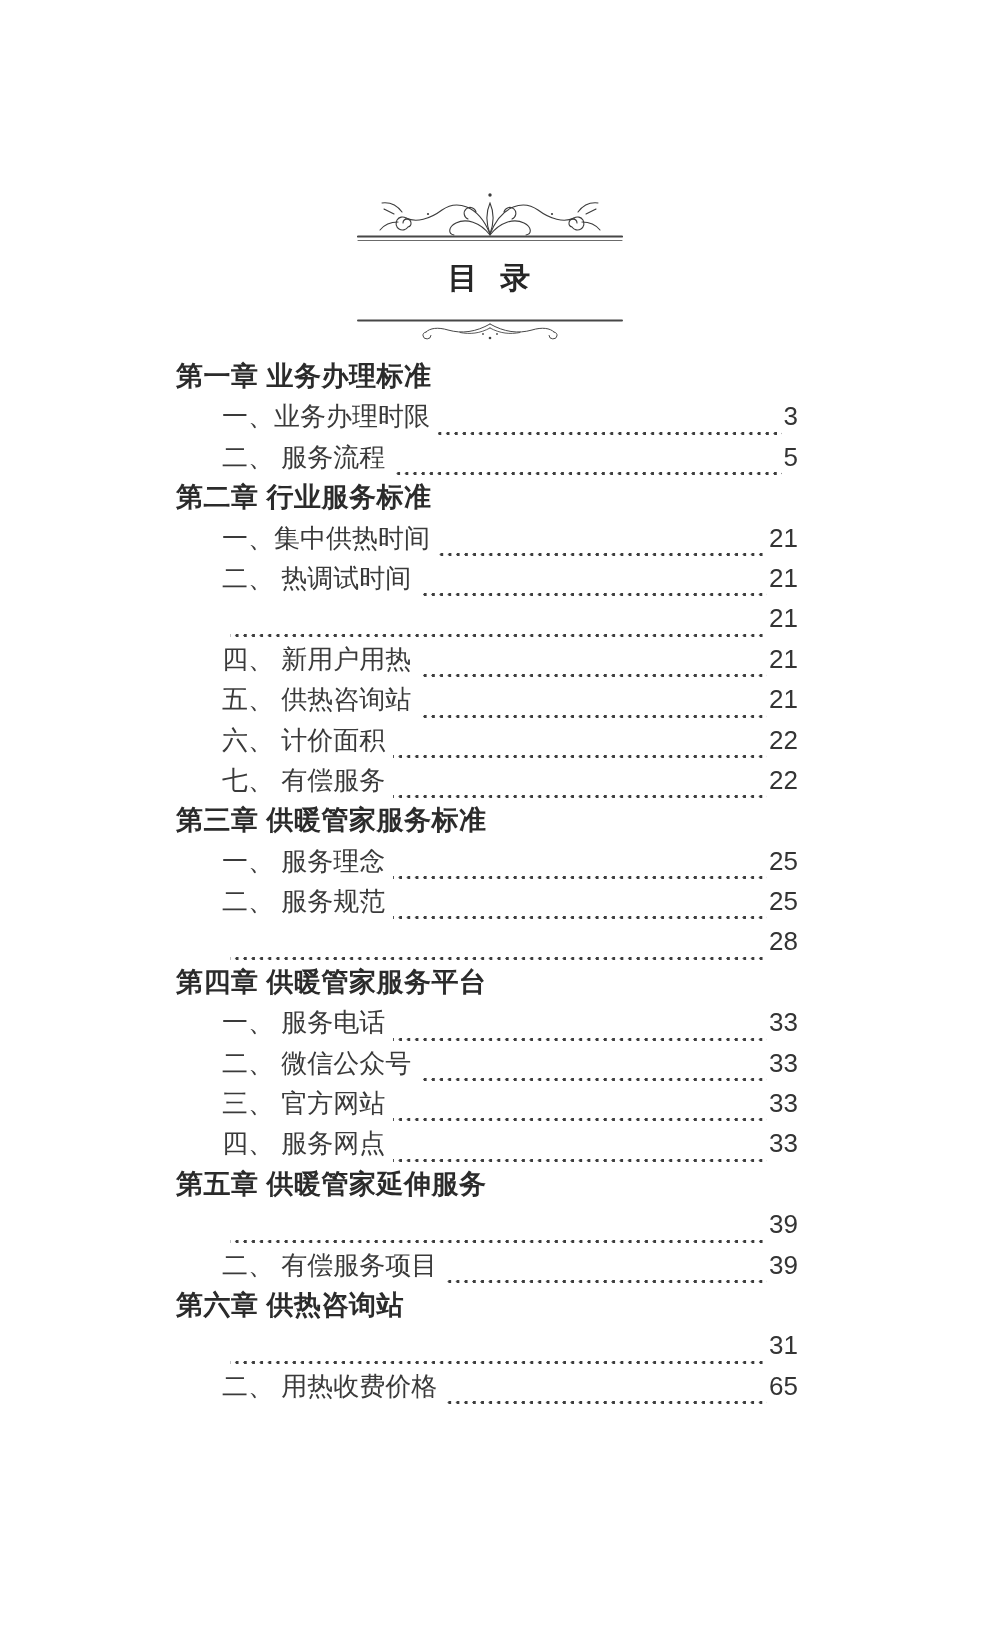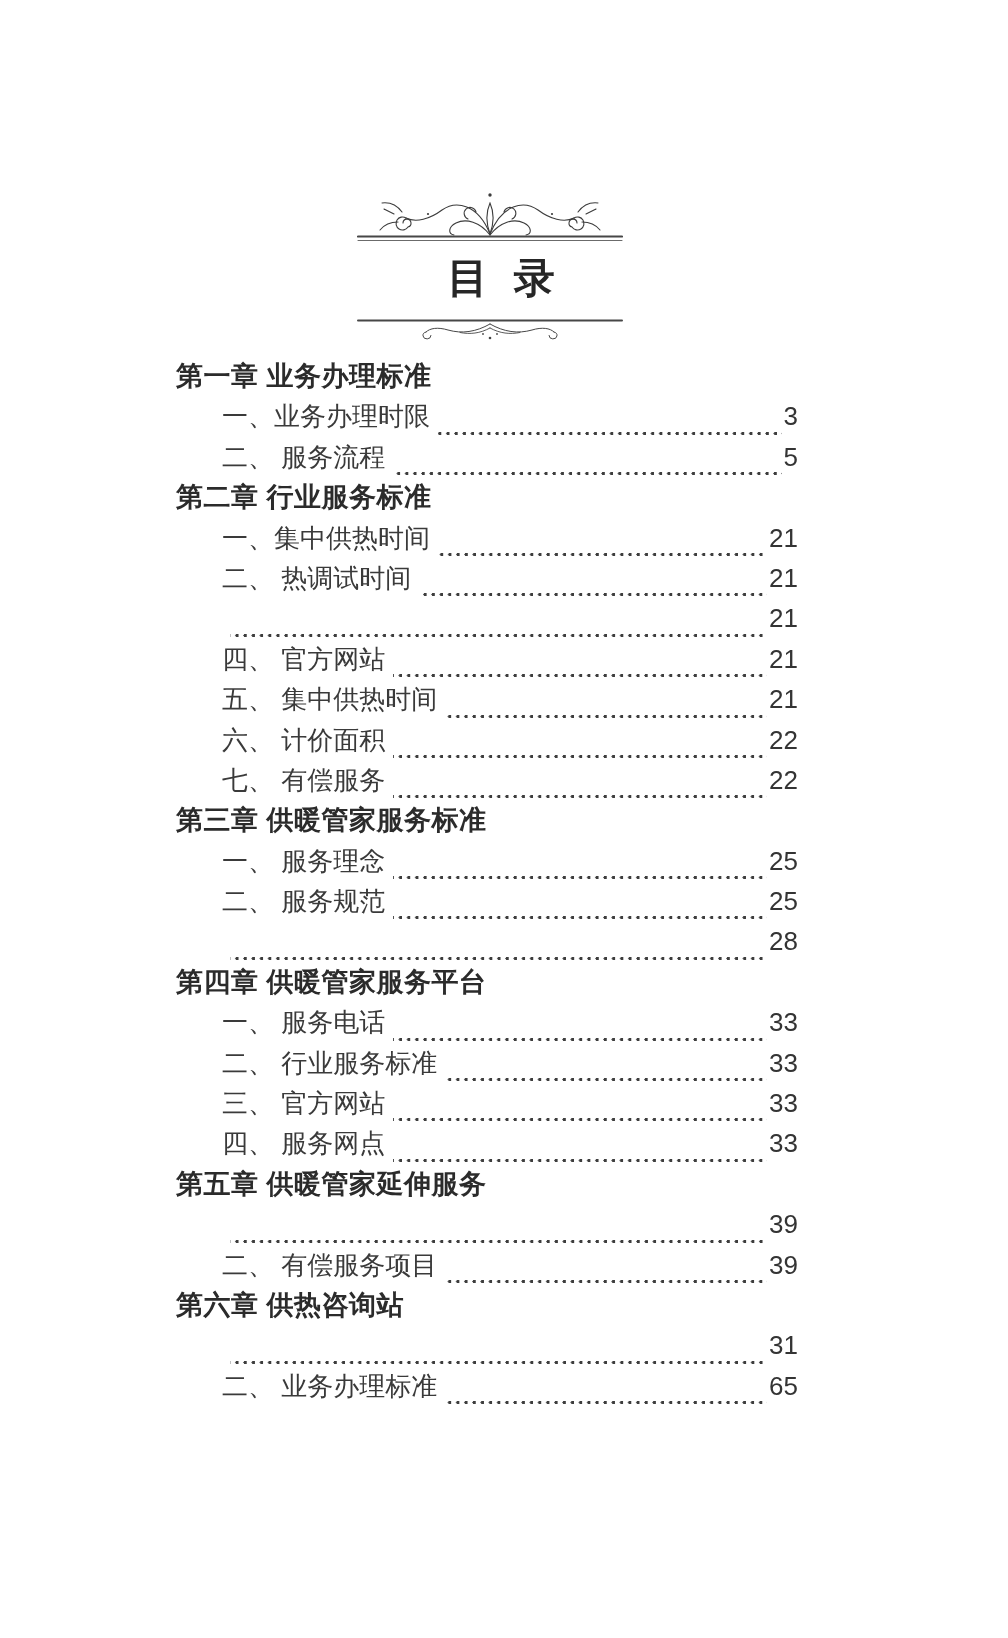--- a/index.html
+++ b/index.html
@@ -10,23 +10,23 @@
     position:relative;
     overflow:hidden;
   }
   .page { position:absolute; inset:0; background:var(--background,#ffffff); }
 
   
   .toc-header { position:absolute; left:357px; top:190px; width:266px; height:160px; }
   .fl-top    { position:absolute; top:0; left:0; }
   .fl-bottom { position:absolute; top:128px; left:0; }
   .toc-title {
-    position:absolute; top:62px; left:12px; width:100%;
+    position:absolute; top:62px; left:0; width:100%;
     text-align:center;
-    font-size:41px; line-height:52px; font-weight:900;
+    font-size:30px; line-height:52px; font-weight:900;
     letter-spacing:2px; word-spacing:10px;
     color:var(--ink_title,#262626);
     white-space:pre;
   }
 
   
   .toc-list { position:absolute; left:176px; top:356px; width:622px; }
   .row { height:40.4px; display:flex; align-items:flex-end; line-height:40.4px; }
   .row.chapter {
     font-size:27px; font-weight:700;
@@ -119,26 +119,26 @@
     <div class="row item">
         <span class="it">二、 热调试时间</span>
         <span class="leader"></span>
         <span class="pg">21</span>
       </div>
     <div class="row item">
         <span class="leader"></span>
         <span class="pg">21</span>
       </div>
     <div class="row item">
-        <span class="it">四、 官方网站</span>
-        <span class="leader"></span>
-        <span class="pg">21</span>
-      </div>
-    <div class="row item">
-        <span class="it">五、 集中供热时间</span>
+        <span class="it">四、 新用户用热</span>
+        <span class="leader"></span>
+        <span class="pg">21</span>
+      </div>
+    <div class="row item">
+        <span class="it">五、 供热咨询站</span>
         <span class="leader"></span>
         <span class="pg">21</span>
       </div>
     <div class="row item">
         <span class="it">六、 计价面积</span>
         <span class="leader"></span>
         <span class="pg">22</span>
       </div>
     <div class="row item">
         <span class="it">七、 有偿服务</span>
@@ -164,21 +164,21 @@
       </div>
     <div class="row chapter">
         <span class="ch">第四章 供暖管家服务平台</span>
       </div>
     <div class="row item">
         <span class="it">一、 服务电话</span>
         <span class="leader"></span>
         <span class="pg">33</span>
       </div>
     <div class="row item">
-        <span class="it">二、 行业服务标准</span>
+        <span class="it">二、 微信公众号</span>
         <span class="leader"></span>
         <span class="pg">33</span>
       </div>
     <div class="row item">
         <span class="it">三、 官方网站</span>
         <span class="leader"></span>
         <span class="pg">33</span>
       </div>
     <div class="row item">
         <span class="it">四、 服务网点</span>
@@ -198,19 +198,19 @@
         <span class="pg">39</span>
       </div>
     <div class="row chapter">
         <span class="ch">第六章 供热咨询站</span>
       </div>
     <div class="row item">
         <span class="leader"></span>
         <span class="pg">31</span>
       </div>
     <div class="row item">
-        <span class="it">二、 业务办理标准</span>
+        <span class="it">二、 用热收费价格</span>
         <span class="leader"></span>
         <span class="pg">65</span>
       </div>
   </div>
 
 </div>
 
 </body></html>

